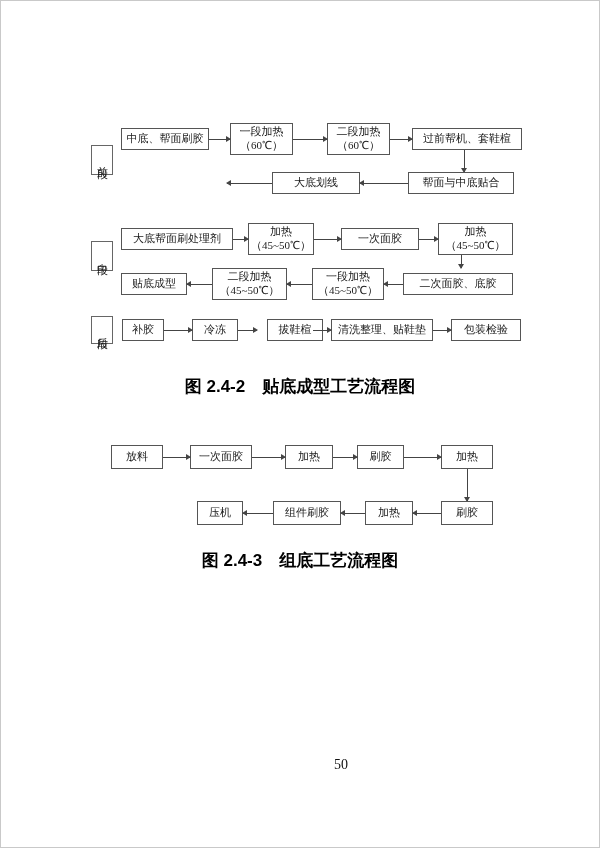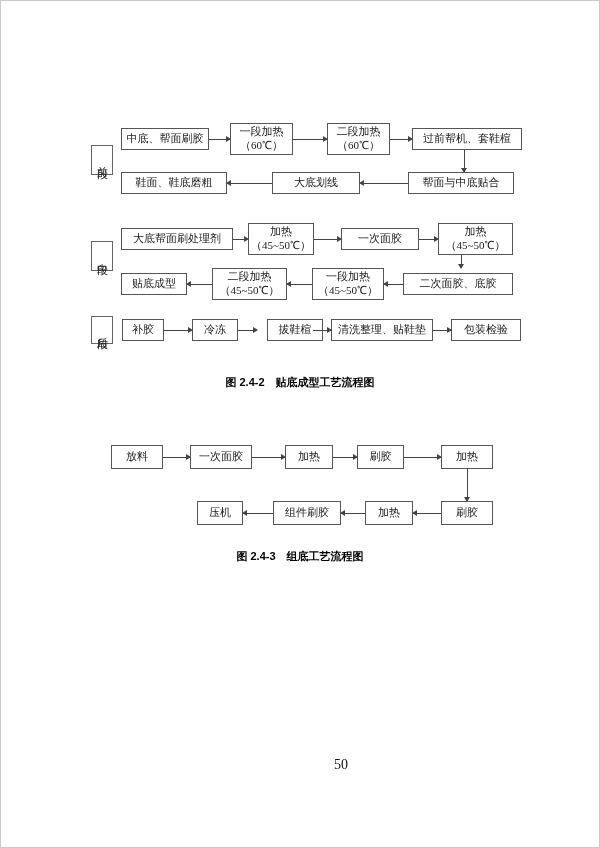--- a/index.html
+++ b/index.html
@@ -48,21 +48,21 @@
   .varr{position:absolute;width:1px;background:#444;}
   .varr.d::after{
     content:"";position:absolute;bottom:-1px;left:-3px;
     border-top:5px solid #444;
     border-left:3px solid transparent;border-right:3px solid transparent;
   }
   .caption{
     position:absolute;left:0;width:100%;
     text-align:center;
     font-family:"Liberation Sans", sans-serif;
-    font-weight:bold;font-size:11px;color:#000;
+    font-weight:bold;font-size:17px;color:#000;
   }
   .pagenum{
     position:absolute;left:0;width:100%;
     text-align:center;
     font-size:14px;color:#111;margin-left:41px;
   }
 </style>
 </head>
 <body>
 
@@ -78,21 +78,20 @@
   <div class="node" style="left:326px;top:122px;width:63px;height:32px">二段加热
 （60℃）</div>
   <div class="node" style="left:411px;top:127px;width:110px;height:22px">过前帮机、套鞋楦</div>
 
   <div class="arr r" style="left:208px;top:138px;width:21px"></div>
   <div class="arr r" style="left:292px;top:138px;width:34px"></div>
   <div class="arr r" style="left:389px;top:138px;width:22px"></div>
 
   <div class="varr d" style="left:463px;top:149px;height:22px"></div>
 
-  <div class="node" style="left:120px;top:171px;width:106px;height:22px">鞋面、鞋底磨粗</div>
   <div class="node" style="left:271px;top:171px;width:88px;height:22px">大底划线</div>
   <div class="node" style="left:407px;top:171px;width:106px;height:22px">帮面与中底贴合</div>
 
   <div class="arr l" style="left:359px;top:182px;width:48px"></div>
   <div class="arr l" style="left:226px;top:182px;width:45px"></div>
 
   <div class="node" style="left:120px;top:227px;width:112px;height:22px">大底帮面刷处理剂</div>
   <div class="node" style="left:247px;top:222px;width:66px;height:32px">加热
 （45~50℃）</div>
   <div class="node" style="left:340px;top:227px;width:78px;height:22px">一次面胶</div>

